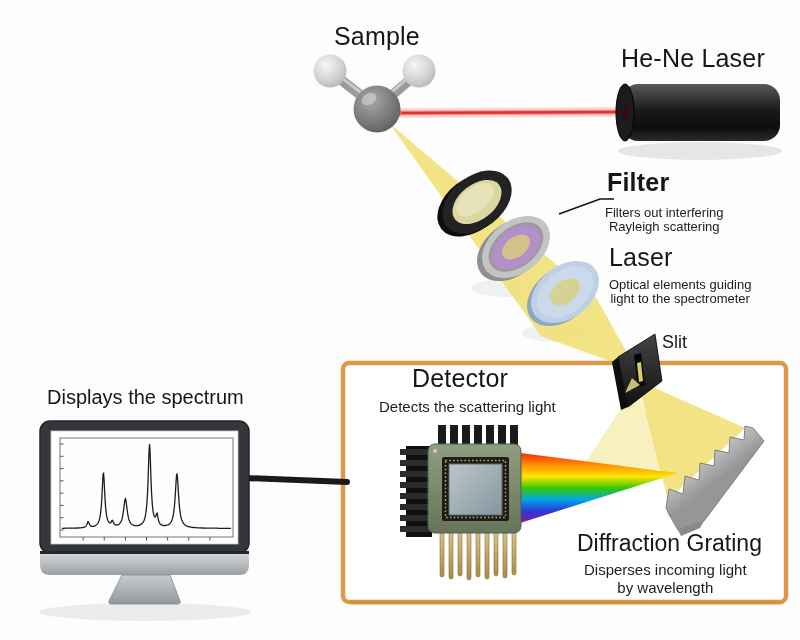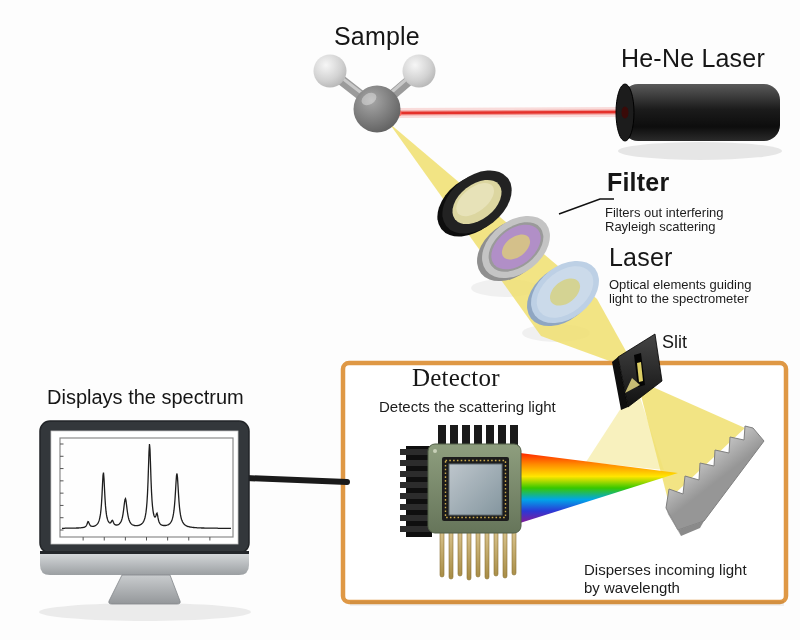--- a/index.html
+++ b/index.html
@@ -1,36 +1,36 @@
 <!DOCTYPE html>
 <html><head>
 <meta charset="utf-8">
 <style>
   html,body{margin:0;padding:0;background:#f4f4f4;}
   #stage{
     position:relative;width:800px;height:640px;margin:0 auto;
     background:#fdfdfd;overflow:hidden;
-    font-family:"Liberation Sans",sans-serif;color:#161616;
+    font-family:"Liberation Sans",sans-serif;color:#161616;text-align:center;
   }
   #stage svg{position:absolute;left:0;top:0;}
   .lbl{position:absolute;white-space:nowrap;}
   .t-big{font-size:25px;letter-spacing:.2px;}
   .t-mid{font-size:18px;}
   .t-grating{font-size:23px;}
   .t-caption{font-size:20px;}
   .desc{font-size:13px;line-height:14px;white-space:pre-line;color:#1c1c1c;}
   .desc-lg{font-size:15px;line-height:18px;white-space:pre-line;color:#1c1c1c;}
   #lbl-sample{left:334px;top:22px;}
   #lbl-laser{left:621px;top:44px;}
   #lbl-filter{left:607px;top:168px;font-weight:bold;}
   #lbl-filter-desc{left:605px;top:206px;}
   #lbl-lens{left:609px;top:243px;}
   #lbl-lens-desc{left:609px;top:278px;}
   #lbl-slit{left:662px;top:332px;}
-  #lbl-detector{left:412px;top:364px;font-family:Liberation Serif, serif;}
+  #lbl-detector{left:412px;top:364px;}
   #lbl-detector-desc{left:379px;top:398px;}
   #lbl-grating{left:577px;top:530px;}
   #lbl-grating-desc{left:584px;top:561px;}
   #lbl-monitor{left:47px;top:386px;}
 </style>
 </head>
 <body>
 
 <div id="stage">
 
@@ -265,17 +265,18 @@
 <div class="lbl t-big" id="lbl-laser">He-Ne Laser</div>
 <div class="lbl t-big" id="lbl-filter">Filter</div>
 <div class="lbl desc" id="lbl-filter-desc">Filters out interfering
 Rayleigh scattering</div>
 <div class="lbl t-big" id="lbl-lens">Laser</div>
 <div class="lbl desc" id="lbl-lens-desc">Optical elements guiding
 light to the spectrometer</div>
 <div class="lbl t-mid" id="lbl-slit">Slit</div>
 <div class="lbl t-big" id="lbl-detector">Detector</div>
 <div class="lbl desc-lg" id="lbl-detector-desc">Detects the scattering light</div>
+<div class="lbl t-grating" id="lbl-grating">Diffraction Grating</div>
 <div class="lbl desc-lg" id="lbl-grating-desc">Disperses incoming light
 by wavelength</div>
 <div class="lbl t-caption" id="lbl-monitor">Displays the spectrum</div>
 
 </div>
 
 </body></html>

